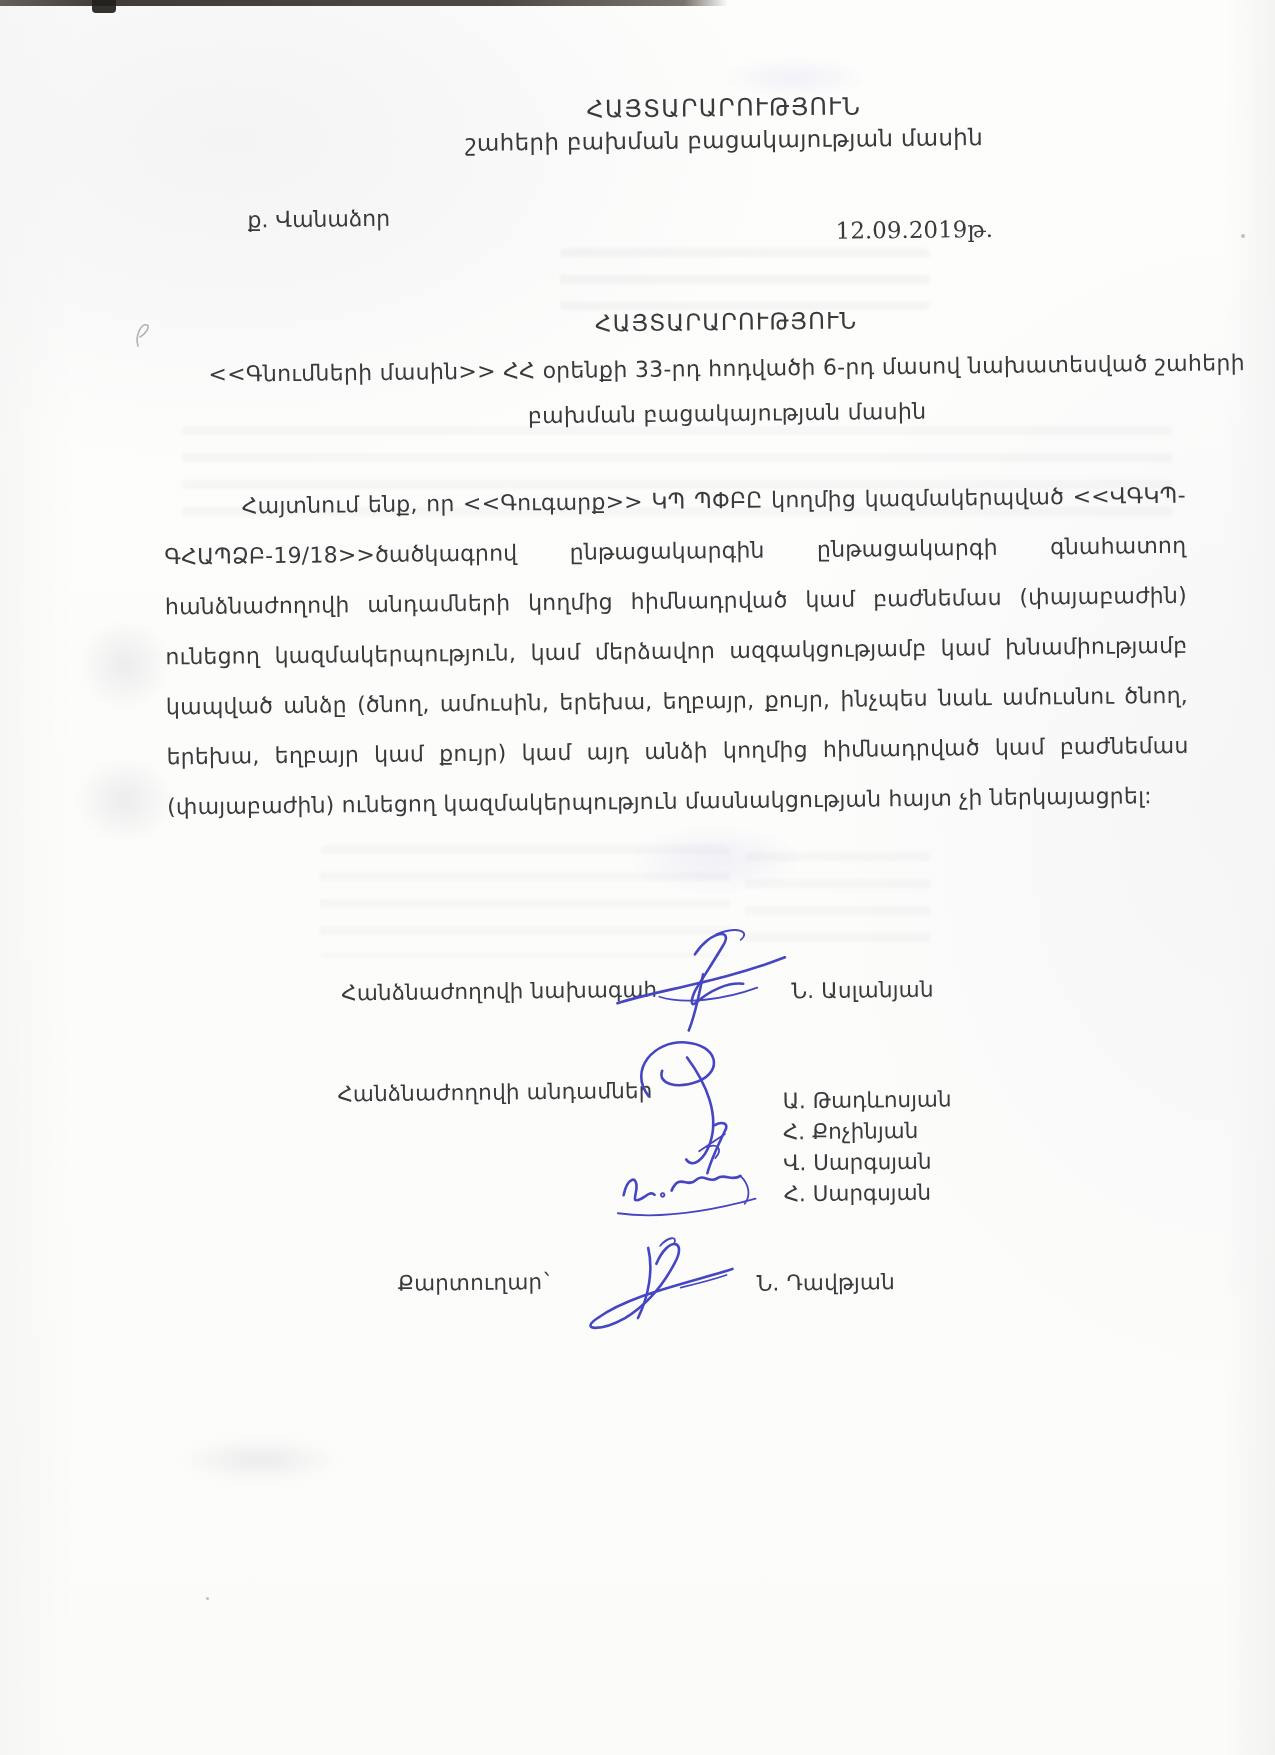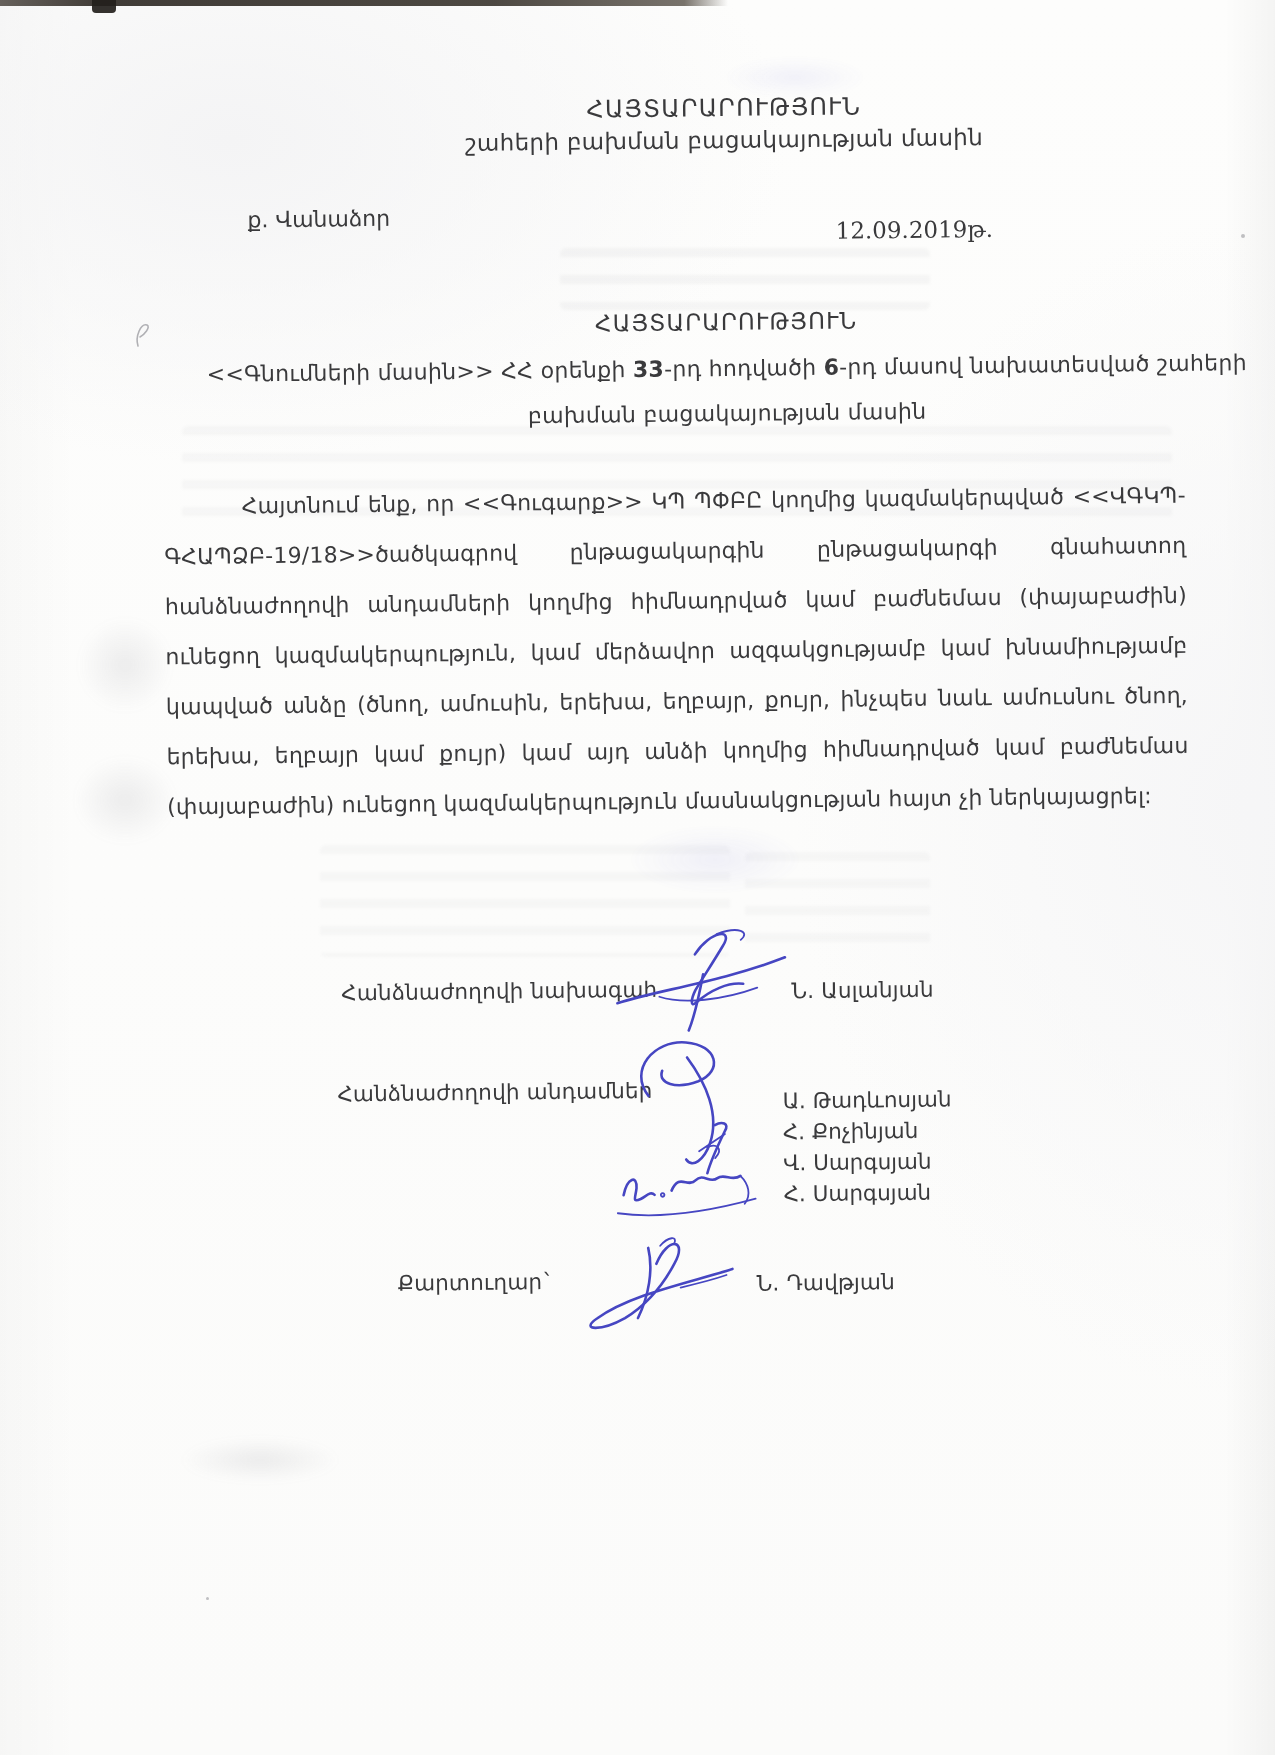--- a/index.html
+++ b/index.html
@@ -25,21 +25,21 @@
   .content{position:absolute;inset:0;transform:rotate(-0.65deg);}
   
   .centered{position:absolute;left:190px;width:1085px;text-align:center;letter-spacing:.3px;}
   .hdr-title{top:95px;font-size:24px;letter-spacing:1.2px;}
   .hdr-sub{top:128px;font-size:23px;}
   .place{position:absolute;left:255px;top:203px;font-size:22px;}
   .date{position:absolute;left:843px;top:220px;font-size:23px;font-family:"DejaVu Serif",serif;}
   .decl-title{top:310px;font-size:23px;letter-spacing:1.1px;}
   .decl-sub1{top:357px;font-size:22px;}
   .decl-sub2{top:402px;font-size:22px;}
-  .bold{font-weight:bold;}
+  .bold{font-weight:normal;}
   .body-block{position:absolute;left:168px;top:477px;width:1022px;font-size:22px;}
   .body-line{height:50px;line-height:50px;text-align:justify;text-align-last:justify;white-space:normal;letter-spacing:.2px;}
   .body-line.first{text-indent:78px;}
   .body-line.last{text-align-last:left;}
   
   .role{position:absolute;font-size:21.5px;letter-spacing:.2px;}
   .sig-name{position:absolute;font-size:21.5px;letter-spacing:.2px;}
   .names-list{position:absolute;left:780px;top:1087px;font-size:21.5px;line-height:31px;}
   .sig{position:absolute;}
   .sig svg{display:block;}

